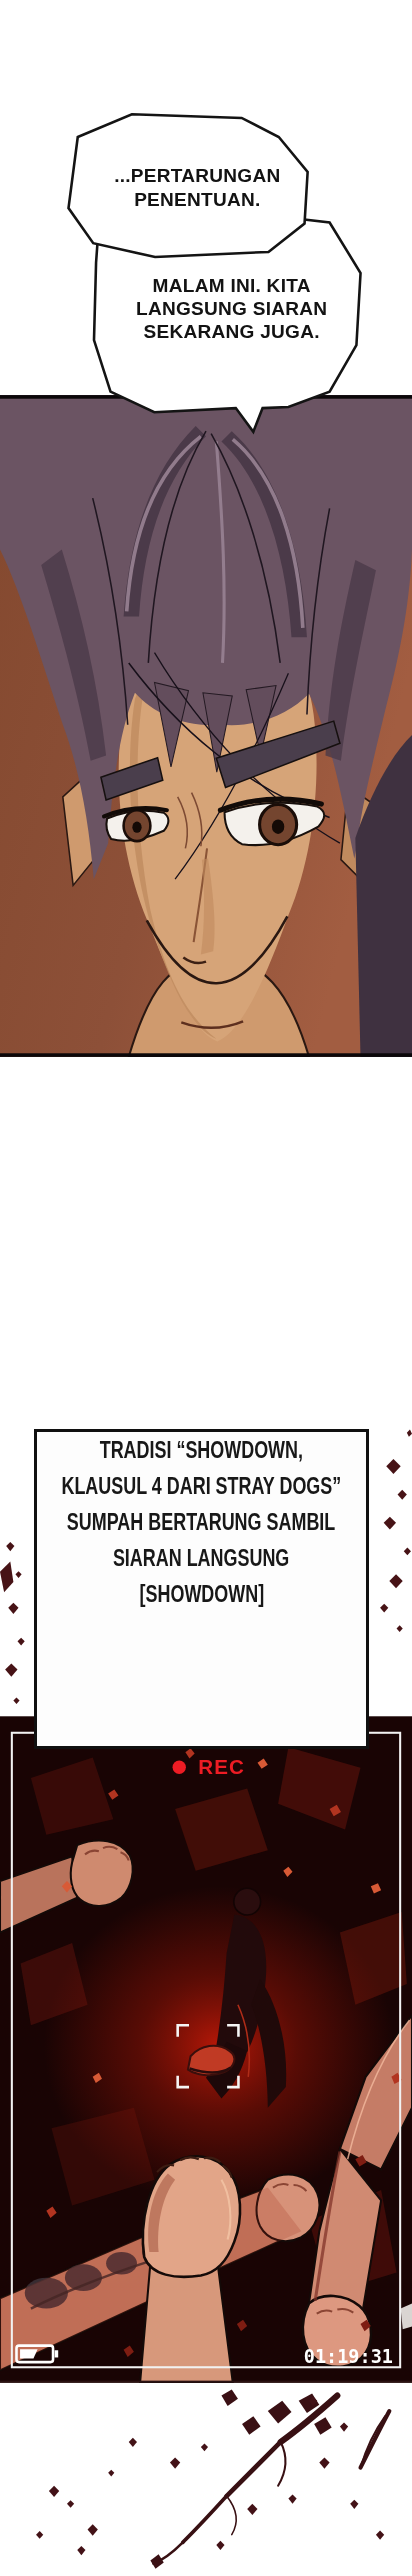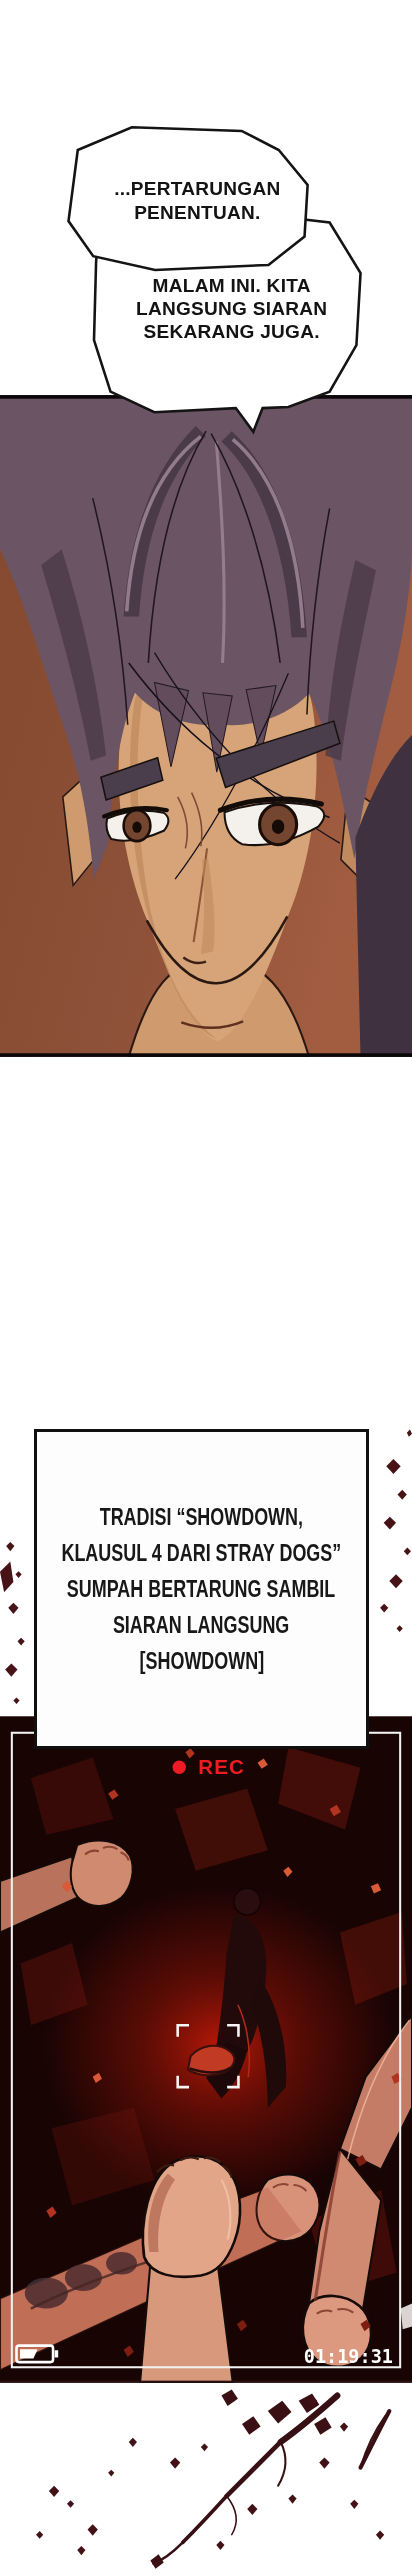--- a/index.html
+++ b/index.html
@@ -20,21 +20,21 @@
     fill:#131313;
     text-anchor:middle;
     letter-spacing:0.5px;
   }
   #info-box{
     left:34px;top:1429px;width:335px;height:320px;
     background:#fdfdfd;
     border:3.6px solid #101010;
     box-sizing:border-box;
     display:flex;flex-direction:column;
-    justify-content:center;align-items:center;
+    align-items:center;
     z-index:30;
   }
   #info-box .line{
     font-family:"Liberation Sans",sans-serif;
     font-weight:bold;
     font-size:23px;
     line-height:36px;
     color:#181818;
     white-space:nowrap;
     transform:scaleX(0.78);
@@ -136,21 +136,21 @@
 
   <div class="abs" style="left:82px;top:206px;width:289px;height:232px;z-index:12;">
     <svg width="289" height="232" viewBox="0 0 560 450">
       <polygon points="32,40 360,18 480,32 540,130 532,270 480,360 400,390 350,392 332,438 298,392 140,400 55,360 23,260 27,110" fill="#ffffff" stroke="#141414" stroke-width="5"></polygon>
       <text class="bubble-text" x="290" y="167">MALAM INI. KITA</text>
       <text class="bubble-text" x="290" y="212">LANGSUNG SIARAN</text>
       <text class="bubble-text" x="290" y="257">SEKARANG JUGA.</text>
     </svg>
   </div>
 
-  <div class="abs" style="left:52px;top:118px;width:268px;height:165px;z-index:13;">
+  <div class="abs" style="left:52px;top:105px;width:268px;height:165px;z-index:13;">
     <svg width="268" height="165" viewBox="0 0 520 320">
       <polygon points="50,62 155,18 368,25 440,62 496,130 490,230 420,285 200,295 80,268 32,200" fill="#ffffff" stroke="#141414" stroke-width="5"></polygon>
       <text class="bubble-text" x="282" y="150">...PERTARUNGAN</text>
       <text class="bubble-text" x="282" y="196">PENENTUAN.</text>
     </svg>
   </div>
 
   <div class="abs" style="left:0;top:1716px;width:374px;height:667px;">
     <svg width="412" height="667" viewBox="0 0 800 1294">
       <defs>

